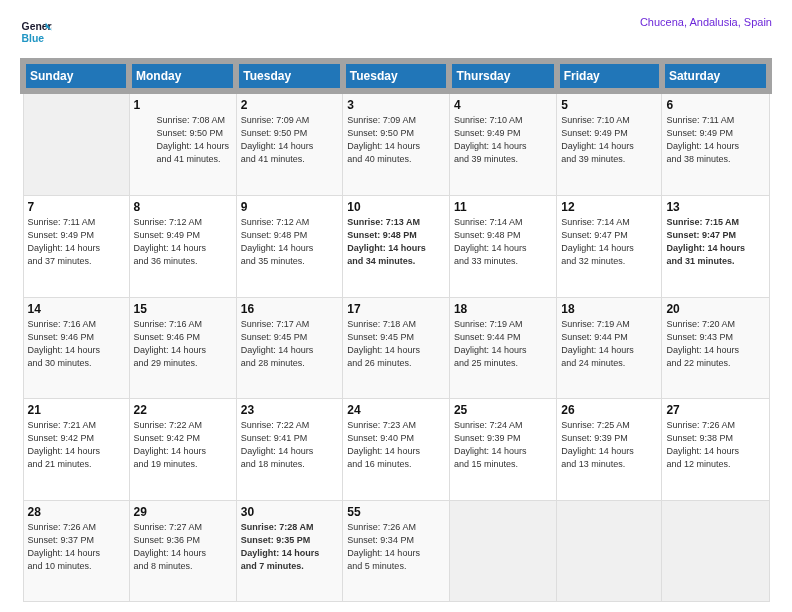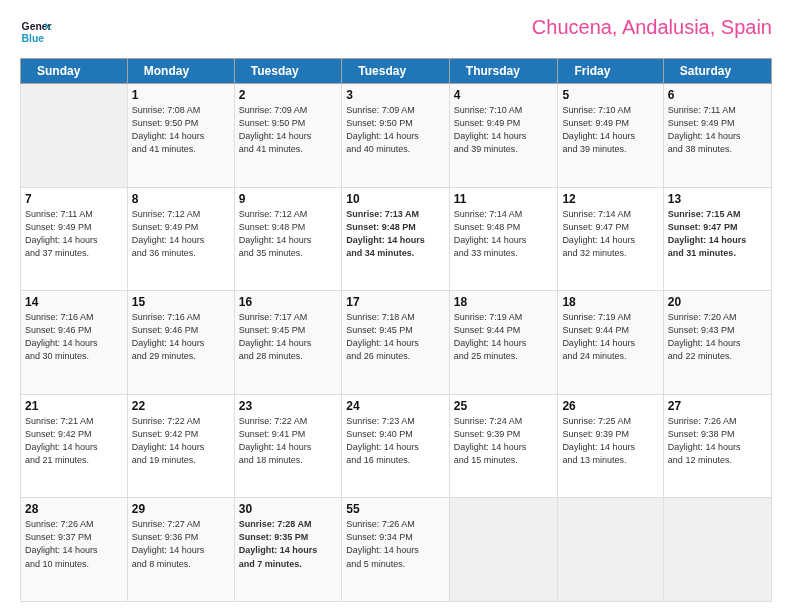--- a/index.html
+++ b/index.html
@@ -35,38 +35,38 @@
     .title-section {
       text-align: right;
     }
     .main-title {
       font-size: 36px;
       font-weight: bold;
       color: #1a1a2e;
       line-height: 1.1;
     }
     .subtitle {
-      font-size: 20px;
-      color: #ec4899;
+      font-size: 11px;
+      color: #6d28d9;
     }
     .calendar {
       width: 100%;
       border-collapse: collapse;
       flex: 1;
     }
     .calendar thead tr {
       background: #2176b8;
     }
     .calendar thead th {
       color: #fff;
       font-size: 12px;
       font-weight: bold;
-      padding: 5px 16px;
+      padding: 5px 4px;
       text-align: left;
-      border: 1px solid #a3a3a3;
+      border: 6px solid #a3a3a3;
     }
     .calendar tbody tr {
       border-bottom: 1px solid #ccc;
     }
     .calendar tbody td {
       vertical-align: top;
       padding: 4px 4px;
       border: 1px solid #ddd;
       font-size: 9.5px;
       color: #333;
@@ -119,21 +119,21 @@
         <th>Thursday</th>
         <th>Friday</th>
         <th>Saturday</th>
       </tr>
     </thead>
     <tbody id="calendar-body">
     <tr>
           <td class="empty-cell"></td>
           <td>
             <span class="day-number">1</span>
-            <div class="day-info" style="white-space: pre-line;">Sunrise: 7:08 AM
+            <div class="day-info" style="white-space: pre-line; margin-left: 23px;">Sunrise: 7:08 AM
 Sunset: 9:50 PM
 Daylight: 14 hours
 and 41 minutes.</div>
           </td>
           <td>
             <span class="day-number">2</span>
             <div class="day-info" style="white-space: pre-line;">Sunrise: 7:09 AM
 Sunset: 9:50 PM
 Daylight: 14 hours
 and 41 minutes.</div>

